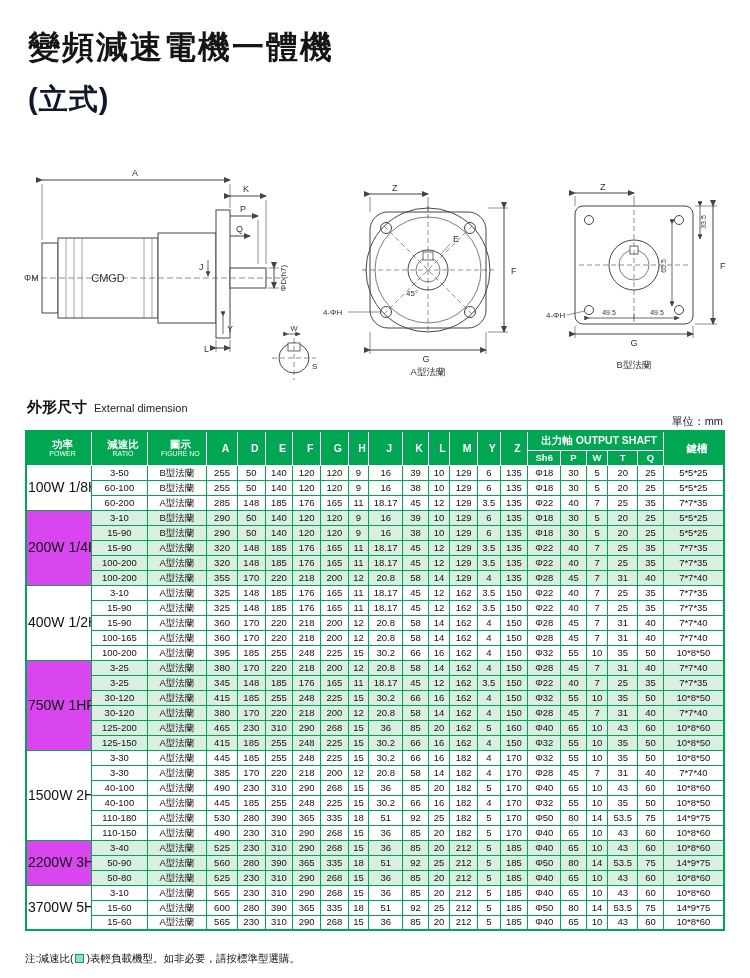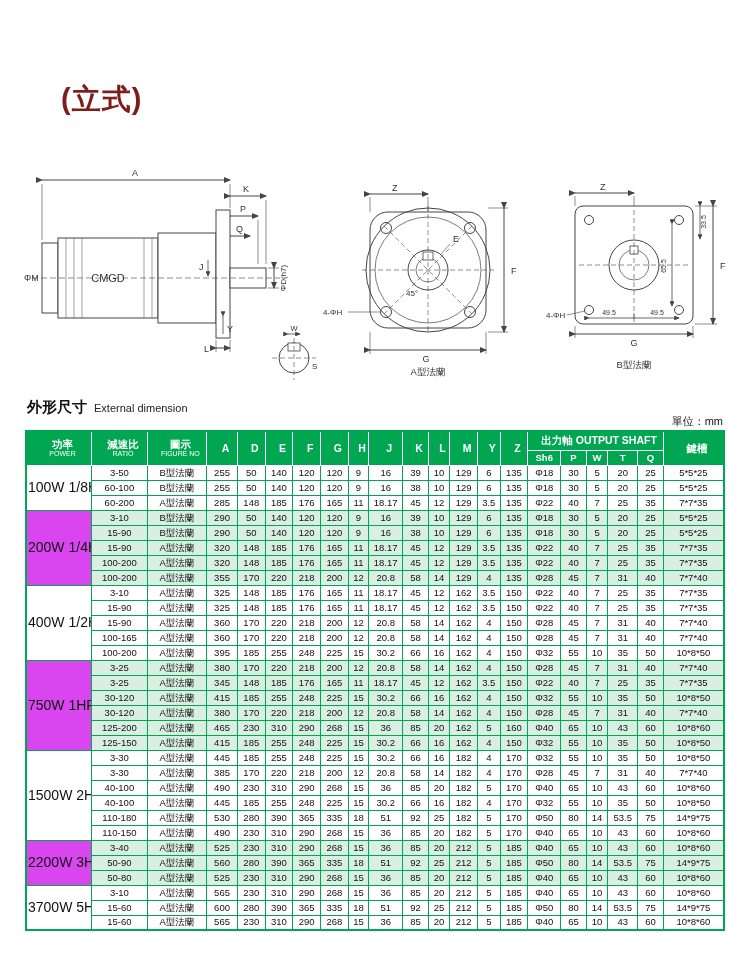--- a/index.html
+++ b/index.html
@@ -1,21 +1,21 @@
 <!DOCTYPE html>
 <html><head>
 <meta charset="utf-8">
 <style>
   * { margin:0; padding:0; box-sizing:border-box; }
   html,body { background:#ffffff; }
   body { font-family:"Liberation Sans","DejaVu Sans",sans-serif; color:#111; }
   .page { position:relative; width:750px; height:978px; background:#fff; overflow:hidden; }
 
   .title { position:absolute; left:28px; top:26px; font-size:32px; font-weight:bold; color:#151515; letter-spacing:2px; }
-  .subtitle { position:absolute; left:28px; top:80px; font-size:29px; font-weight:bold; color:#7f1d1d; letter-spacing:1px;margin-left:33px; }
+  .subtitle { position:absolute; left:28px; top:80px; font-size:29px; font-weight:bold; color:#0f172a; letter-spacing:1px; }
 
   .drawL { position:absolute; left:22px;  top:158px; }
   .drawM { position:absolute; left:322px; top:182px; }
   .drawR { position:absolute; left:545px; top:182px; }
   svg text { font-family:"Liberation Sans","DejaVu Sans",sans-serif; fill:#333; }
 
   .dim-head { position:absolute; left:27px; top:398px; }
   .dim-head .zh { font-size:15px; font-weight:bold; color:#111; }
   .dim-head .en { font-size:11px; color:#222; margin-left:7px; }
   .unit { position:absolute; right:27px; top:414px; font-size:11px; color:#111; }
@@ -35,20 +35,21 @@
 
   .footnote { position:absolute; left:25px; top:952px; font-size:10.5px; color:#111; }
   .legend-square { display:inline-block; width:9px; height:9px; background:#9edcba;
                    border:1px solid #00a651; vertical-align:-1px; margin:0 2px; }
 </style>
 </head>
 <body>
 
 <div class="page">
 
+  <div class="title">變頻減速電機一體機</div>
   <div class="subtitle">(立式)</div>
 
   <svg class="drawL" width="300" height="235" viewBox="0 0 300 235">
     <defs>
         <marker id="a1" markerWidth="7" markerHeight="6" refX="6" refY="3" orient="auto">
           <path d="M0,0L7,3L0,6z" fill="#444"></path>
         </marker>
       </defs>
     <g stroke="#444" stroke-width="1" fill="none">
       <line x1="20" y1="22" x2="208" y2="22" marker-start="url(#a1)" marker-end="url(#a1)"></line>
@@ -932,14 +933,17 @@
           <td>Φ40</td>
           <td>65</td>
           <td>10</td>
           <td>43</td>
           <td>60</td>
           <td>10*8*60</td>
         </tr>
       </tbody>
   </table>
 
+  <div class="footnote">
+    <span>注:減速比(</span><span class="legend-square"></span><span>)表輕負載機型。如非必要，請按標準型選購。</span>
+  </div>
 
 </div>
 
 </body></html>

